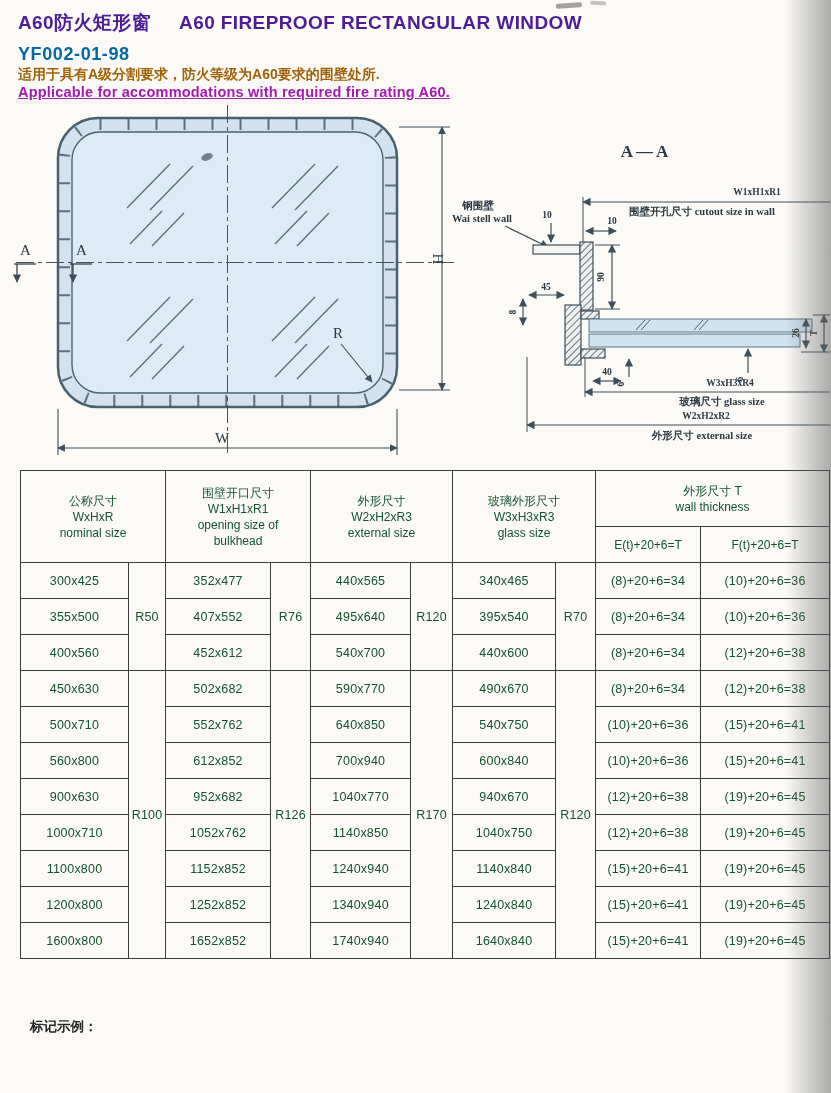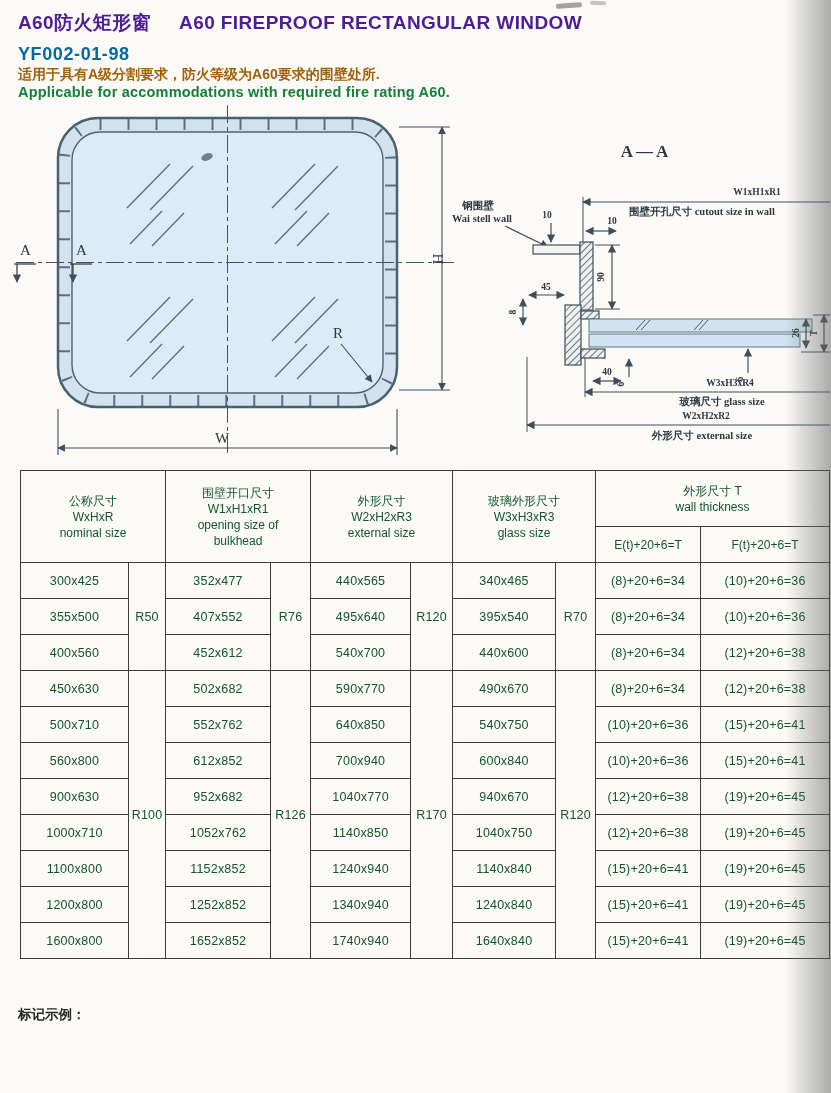--- a/index.html
+++ b/index.html
@@ -3,37 +3,37 @@
 <meta charset="utf-8">
 <style>
   * { margin:0; padding:0; box-sizing:border-box; }
   html,body { width:831px; height:1093px; }
   body { position:relative; background:#fbfaf7; font-family:"Liberation Sans",sans-serif; color:#222; overflow:hidden; }
   .abs { position:absolute; }
   .title-line { left:18px; top:10px; font-size:19px; font-weight:bold; color:#4c1d95; letter-spacing:.4px; white-space:nowrap; }
   .title-line .en-part { margin-left:28px; }
   .model { left:18px; top:44px; font-size:18px; font-weight:bold; color:#0369a1; letter-spacing:.6px; }
   .desc-zh { left:18px; top:66px; font-size:14px; font-weight:bold; color:#a16207; }
-  .desc-en { left:18px; top:84px; font-size:14.5px; font-weight:bold; color:#15803d; letter-spacing:.2px; }
+  .desc-en { left:18px; top:84px; font-size:14.5px; font-weight:bold; color:#a21caf; letter-spacing:.2px;text-decoration:underline; }
   svg.draw { left:0; top:105px; }
   svg text { fill:#2c3942; }
   .dimtxt { font-family:"Liberation Serif",serif; font-weight:bold; font-size:9.5px; }
   .dimtxt-lg { font-family:"Liberation Serif",serif; font-size:15px; }
   .lbltxt { font-family:"Liberation Serif",serif; font-weight:bold; font-size:10.5px; }
   .sectitle { font-family:"Liberation Serif",serif; font-weight:bold; font-size:17px; letter-spacing:3px; }
   table.spec { position:absolute; left:20px; top:470px; width:809px; border-collapse:collapse; table-layout:fixed; font-size:12.5px; color:#14532d; }
   .spec th, .spec td { border:1px solid #3c3c3c; text-align:center; vertical-align:middle; padding:0; font-weight:normal; overflow:hidden; }
   .spec { border:1.5px solid #333; }
   .spec th { font-size:12px; line-height:16px; }
   .spec tr.h1 { height:56px; }
   .spec tr.h2 { height:36px; }
   .spec tr.data { height:36px;padding-left:43px; }
   .spec td { letter-spacing:.2px; }
   .footer { left:18px; top:966px; font-size:13.5px; font-weight:bold; color:#262626; line-height:19.5px; white-space:pre-wrap; }
-  .footer div { margin:0; }
+  .footer div { margin:12px; }
   .scan-shadow { top:0; right:0; width:46px; height:1093px; background:linear-gradient(to right, rgba(110,110,110,0), rgba(108,108,108,.42) 75%, rgba(92,92,92,.5)); pointer-events:none; }
   .smudge1 { left:556px; top:3px; width:26px; height:5px; background:#3a3a3a; opacity:.45; transform:rotate(-4deg); border-radius:2px; }
   .smudge2 { left:590px; top:1px; width:16px; height:4px; background:#4a4a4a; opacity:.3; transform:rotate(3deg); border-radius:2px; }
 </style>
 </head>
 <body>
 
 <div class="abs title-line">
   <span>A60防火矩形窗</span><span class="en-part">A60 FIREPROOF RECTANGULAR WINDOW</span>
 </div>

